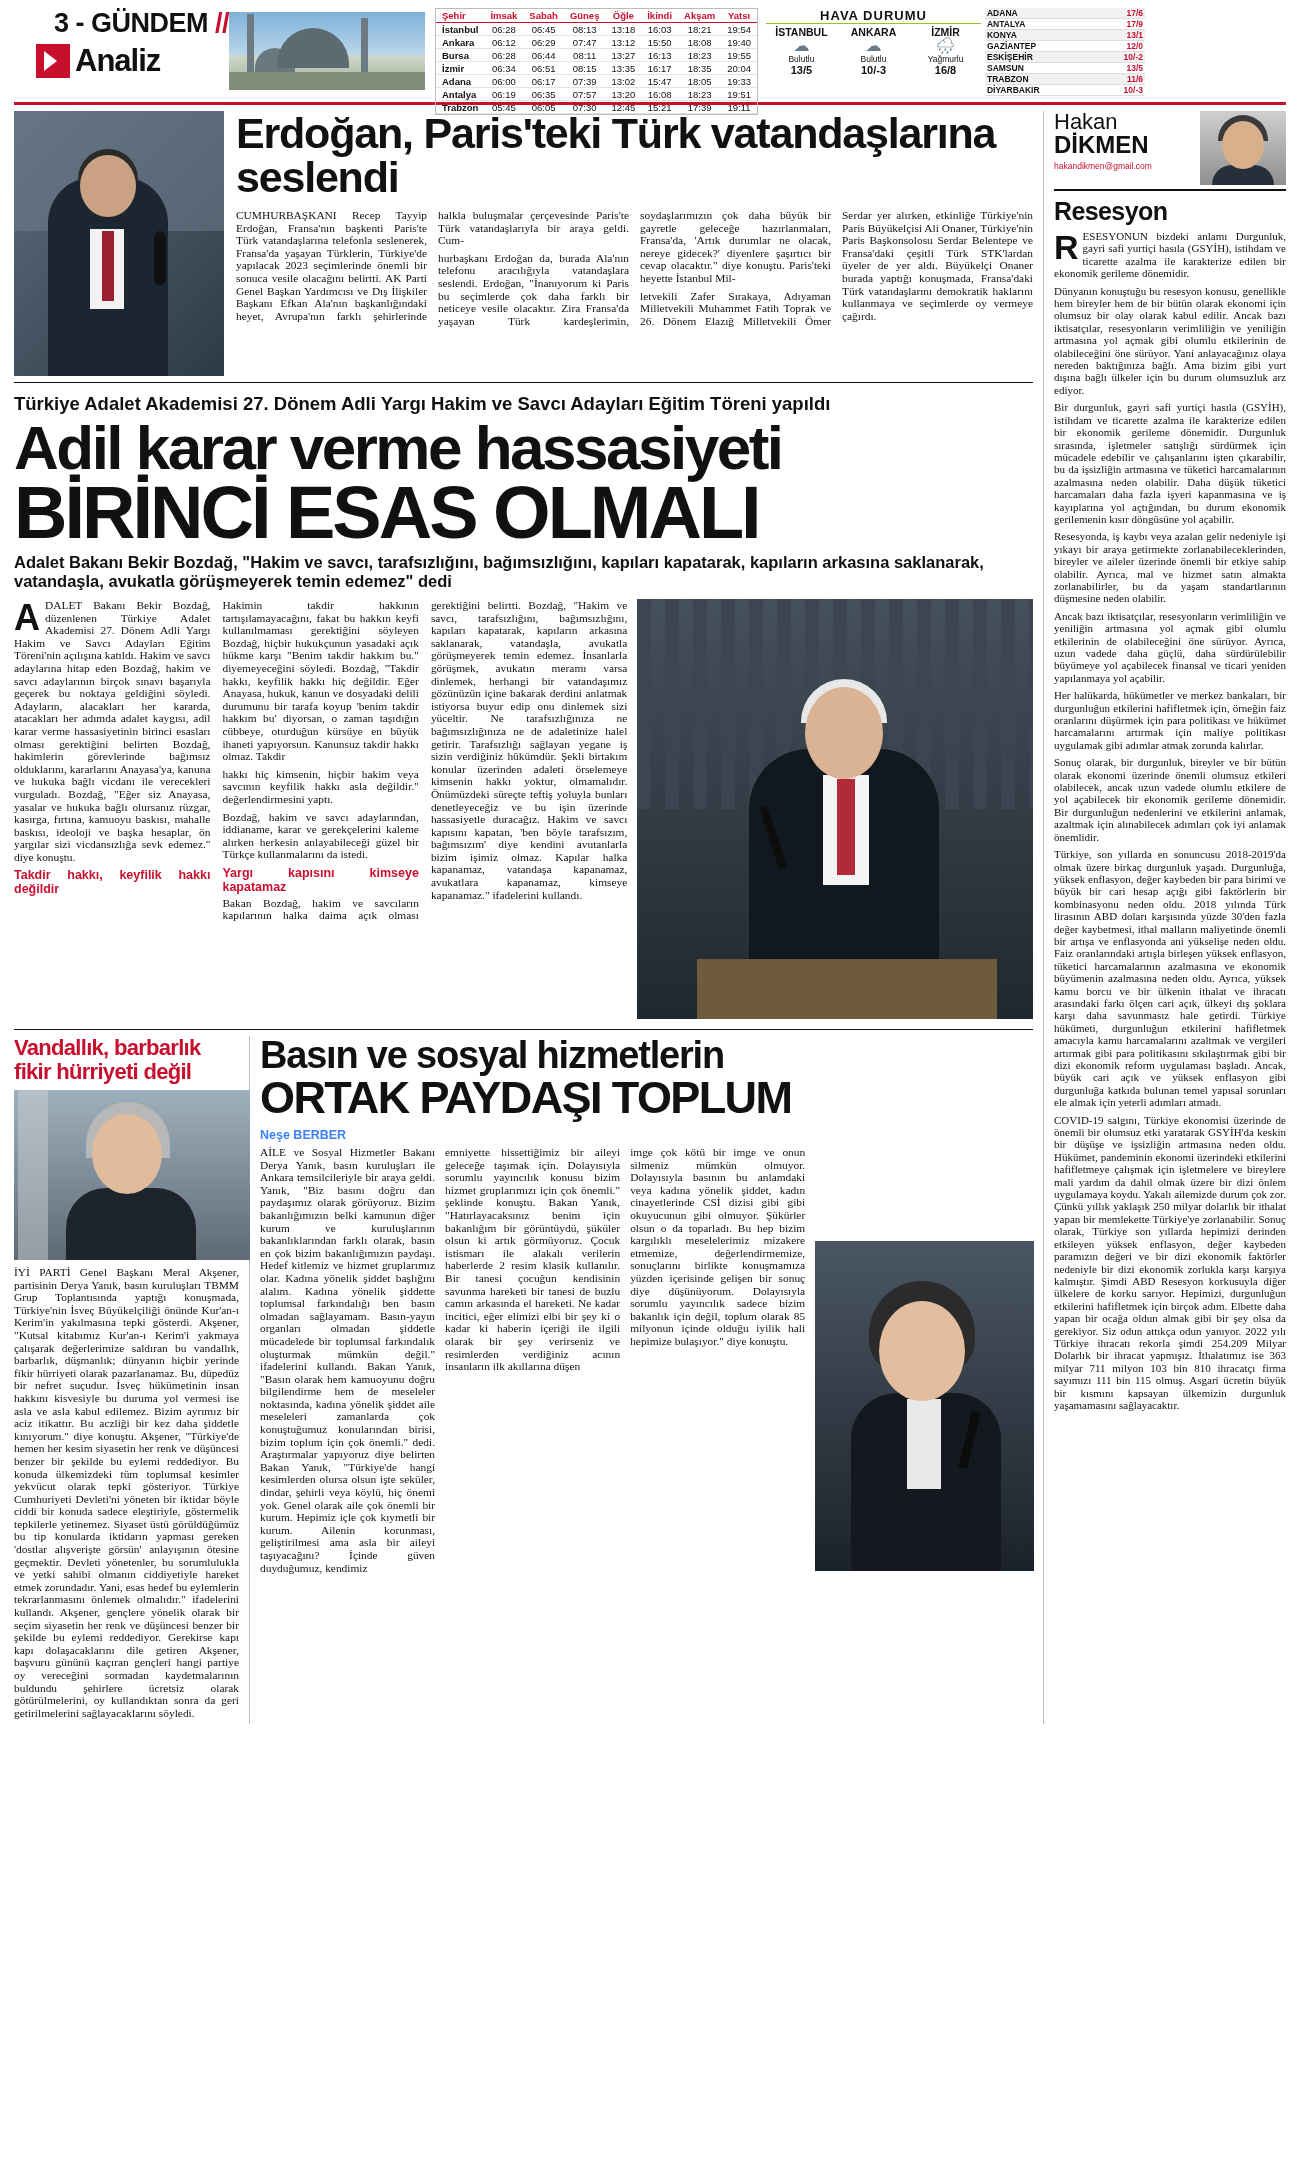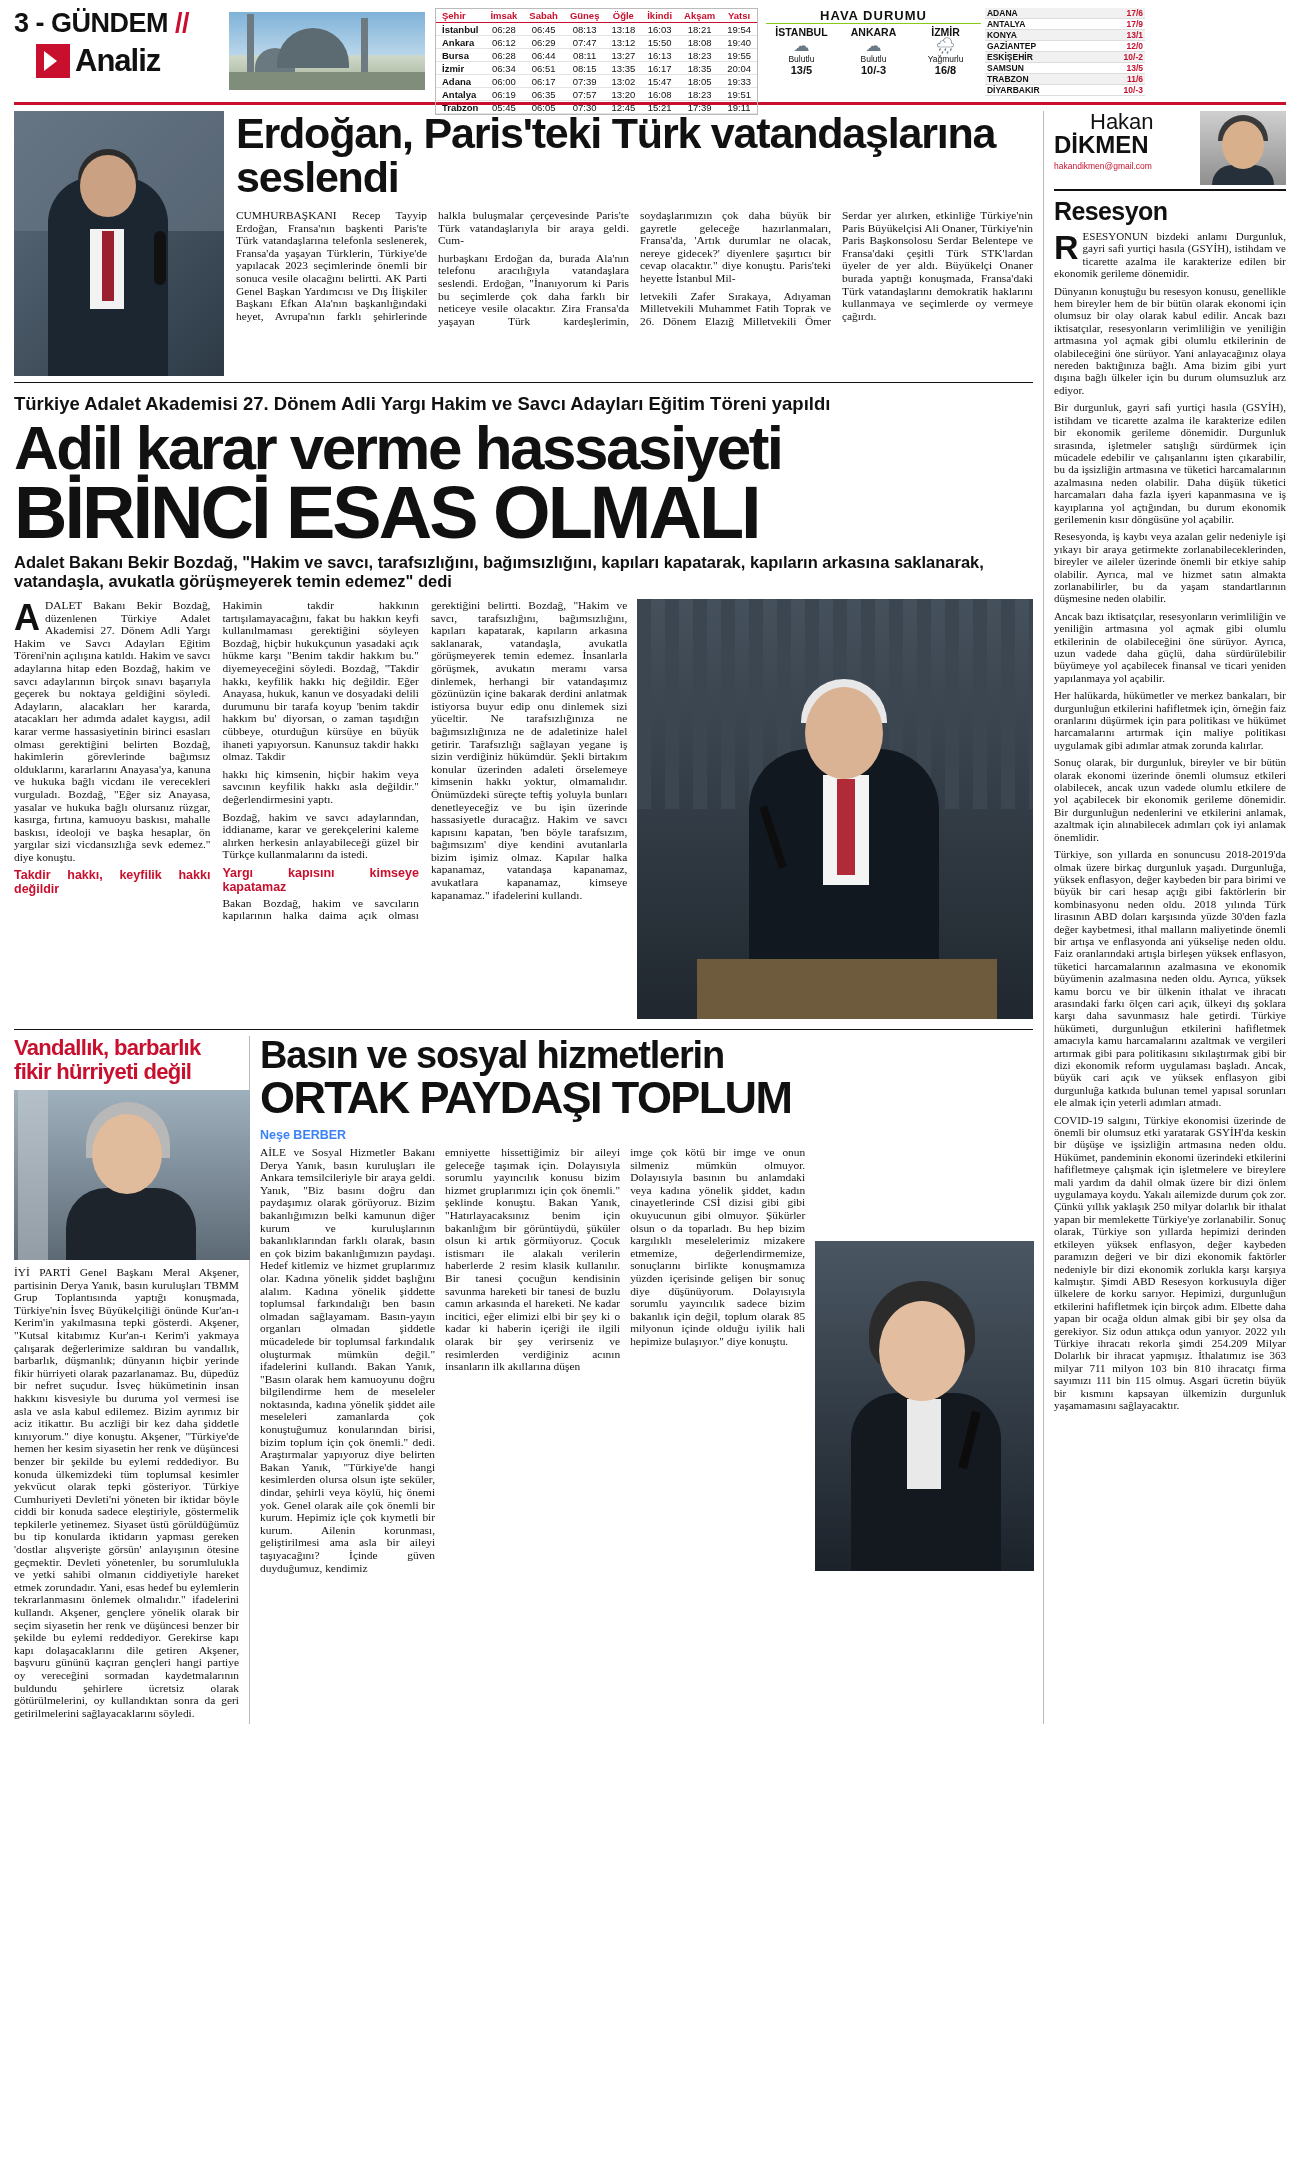--- a/index.html
+++ b/index.html
@@ -9,21 +9,21 @@
     background:#ffffff;
     font-family:"Liberation Serif", serif;
     color:#111;
     position:relative;
     overflow:hidden;
   }
   .page { width:1300px; height:2161px; position:relative; padding:0 14px; }
 
   
   .masthead { display:flex; align-items:flex-start; height:96px; padding-top:8px; }
-  .mh-left { width:215px; }
+  .mh-left { width:215px;text-align:right; }
   .mh-section { font-family:"Liberation Sans", sans-serif; font-size:27px; font-weight:bold; letter-spacing:-0.5px; }
   .mh-section .slashes { color:#c8102e; font-weight:bold; }
   .logo-row { display:flex; align-items:center; margin-top:4px;margin-left:22px; }
   .logo-badge { width:34px; height:34px; background:#c8102e; position:relative; margin-right:5px; }
   .logo-badge:after{ content:""; position:absolute; left:8px; top:7px; width:0; height:0;
      border-left:13px solid #fff; border-top:10px solid transparent; border-bottom:10px solid transparent;}
   .logo-word { font-family:"Liberation Sans", sans-serif; font-size:31px; font-weight:bold; letter-spacing:-1px; }
   .mh-date { width:200px; font-family:"Liberation Sans", sans-serif; font-size:13px; padding-top:38px; }
   .mh-date .d2 { font-weight:bold; margin-top:3px; }
   .mh-photo { width:196px; height:78px; margin-top:4px;
@@ -124,21 +124,21 @@
   .br-photo { width:220px; height:330px; position:relative; overflow:hidden; background:#2f3a44; margin-top:95px;}
   .br-photo .bgr{position:absolute;inset:0;background:linear-gradient(#4a5763,#1c222a);}
   .br-photo .w-head{position:absolute; left:64px; top:60px; width:86px; height:100px; background:#e2bda0; border-radius:50%;}
   .br-photo .w-hair{position:absolute; left:54px; top:40px; width:106px; height:90px; background:#2b2b2b; border-radius:54px 54px 30px 30px;}
   .br-photo .w-body{position:absolute; left:36px; top:152px; width:150px; height:180px; background:#14191f; border-radius:46px 46px 0 0;}
   .br-photo .w-shirt{position:absolute; left:92px; top:158px; width:34px; height:90px; background:#e9e9e9;}
   .br-photo .w-mic{position:absolute; left:150px; top:170px; width:9px; height:58px; background:#0c0c0c; transform:rotate(14deg);}
 
   
   .author-box { display:flex; align-items:flex-start; border-bottom:2px solid #111; padding-bottom:4px;}
-  .author-name1 { font-family:"Liberation Sans", sans-serif; font-size:22px; font-weight:normal; line-height:22px;margin-left:36px;}
+  .author-name1 { font-family:"Liberation Sans", sans-serif; font-size:22px; font-weight:normal; line-height:22px;}
   .author-name2 { font-family:"Liberation Sans", sans-serif; font-size:24px; font-weight:bold; line-height:24px;}
   .author-mail { font-family:"Liberation Sans", sans-serif; font-size:8.5px; color:#c8102e; margin-top:4px;}
   .author-photo { width:86px; height:74px; margin-left:auto; position:relative; overflow:hidden; background:#b8b8b8;}
   .author-photo .a-bg{position:absolute;inset:0;background:linear-gradient(#cfcfcf,#8f8f8f);}
   .author-photo .a-head{position:absolute; left:22px; top:10px; width:42px; height:48px; background:#d9b08c; border-radius:50%;}
   .author-photo .a-hair{position:absolute; left:18px; top:4px; width:50px; height:26px; background:#3a3a3a; border-radius:26px 26px 0 0;}
   .author-photo .a-body{position:absolute; left:12px; top:54px; width:62px; height:24px; background:#26303a; border-radius:20px 20px 0 0;}
   .op-title { font-family:"Liberation Sans", sans-serif; font-size:25px; font-weight:bold; margin:6px 0 4px 0; letter-spacing:-0.6px;}
   .op-text { font-size:11px; line-height:12.4px; text-align:justify; }
   .op-text p { margin:0 0 5px 0; }

